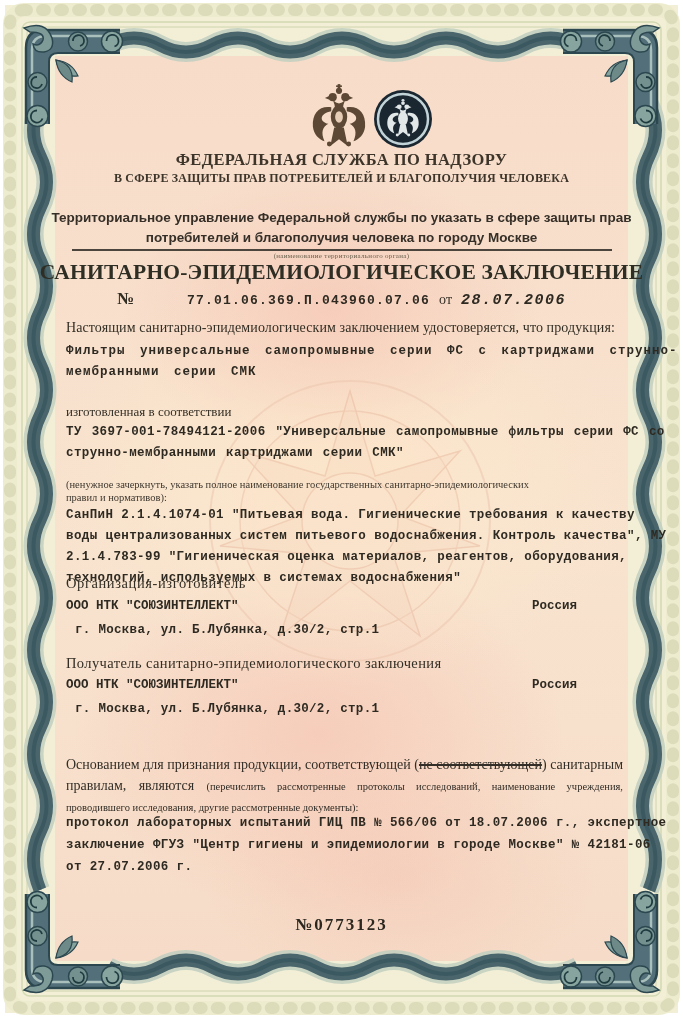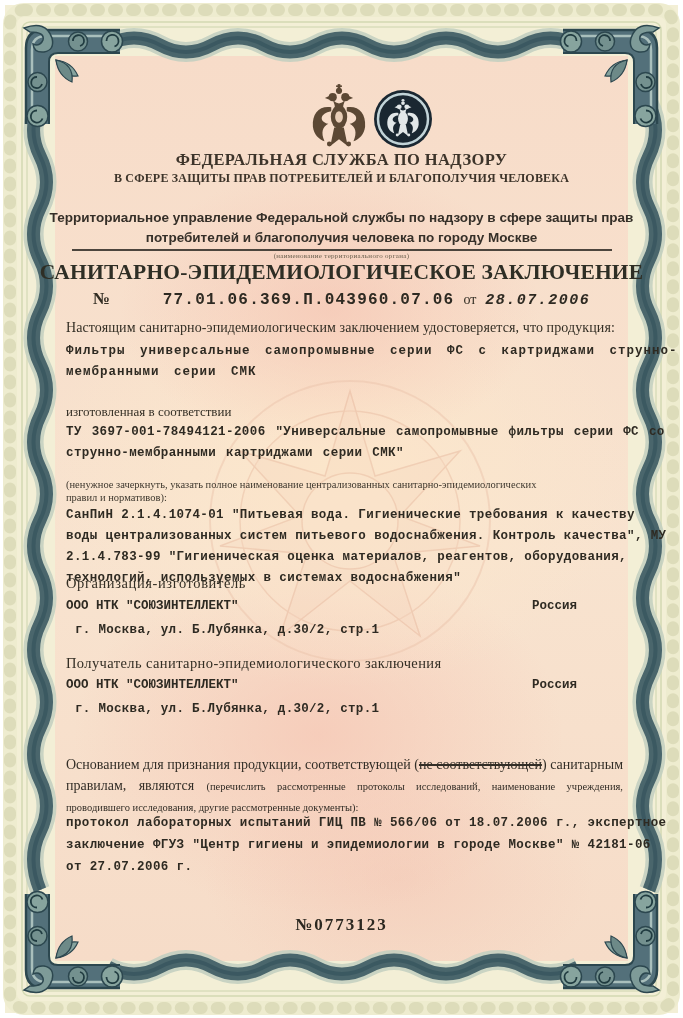--- a/index.html
+++ b/index.html
@@ -22,21 +22,21 @@
   .sans{font-family:"Liberation Sans","DejaVu Sans",sans-serif;}
   .mono{font-family:"Liberation Mono","DejaVu Sans Mono",monospace;font-weight:700;color:#2e2a22;}
   .svc1{top:150px;font-size:16.5px;font-weight:700;letter-spacing:.4px;color:#3d342a;}
   .svc2{top:171px;font-size:12px;font-weight:700;letter-spacing:.2px;color:#3d342a;}
   .terr{top:208px;font-size:13.5px;font-weight:700;line-height:20px;white-space:pre-wrap;color:#352f28;}
   .rule{left:72px;top:249px;width:540px;height:2px;background:#4c453d;}
   .terr-cap{top:252px;font-size:7px;color:#675e4c;letter-spacing:.3px;}
   .title{top:260px;font-size:21.5px;font-weight:700;letter-spacing:.2px;color:#2e2e25;}
   .numline{top:289px;left:0;width:683px;display:flex;justify-content:center;align-items:baseline;gap:9px;}
   .numline .no{font-size:17px;font-weight:700;}
-  .numline .num{font-size:16px;letter-spacing:1.2px;margin-left:44px;}
+  .numline .num{font-size:13px;letter-spacing:1.2px;margin-left:44px;}
   .numline .ot{font-size:14px;}
   .numline .date{font-size:15px;font-style:italic;letter-spacing:1.5px;}
   .intro{left:66px;top:320px;font-size:14px;letter-spacing:.1px;white-space:nowrap;}
   .product{left:66px;top:341px;font-size:12.5px;line-height:21px;white-space:pre;letter-spacing:1px;word-spacing:6px;}
   .made{left:66px;top:404px;font-size:13px;}
   .tu{left:66px;top:422px;font-size:12.5px;line-height:21px;white-space:pre;letter-spacing:.4px;word-spacing:2px;}
   .compl{left:66px;top:458px;font-size:16px;color:#322d26;}
   .strike{text-decoration:line-through;text-decoration-thickness:1.5px;}
   .compl-cap{left:66px;top:479px;width:486px;font-size:10.5px;line-height:12.5px;color:#3e382e;}
   .standards{left:66px;top:505px;font-size:12.5px;line-height:21px;white-space:pre;letter-spacing:.4px;}
@@ -146,42 +146,42 @@
       </svg>
       <svg class="abs" style="left:372px;top:88px;" width="62" height="62" viewBox="0 0 62 62">
         <circle cx="31" cy="31" r="29" fill="#1a2731"></circle>
         <circle cx="31" cy="31" r="25" fill="none" stroke="#c2d4d8" stroke-width="2.5"></circle>
         <use href="#eagleShape" transform="translate(13.6,11) scale(0.58)" fill="#edf2f2" opacity=".95"></use>
       </svg>
     </div>
 
     <div class="abs ctr serif svc1">ФЕДЕРАЛЬНАЯ СЛУЖБА ПО НАДЗОРУ</div>
     <div class="abs ctr serif svc2">В СФЕРЕ ЗАЩИТЫ ПРАВ ПОТРЕБИТЕЛЕЙ И БЛАГОПОЛУЧИЯ ЧЕЛОВЕКА</div>
-    <div class="abs ctr sans terr">Территориальное управление Федеральной службы по надзору в сфере защиты прав
+    <div class="abs ctr sans terr">Территориальное управление Федеральной службы по указать в сфере защиты прав
 потребителей и благополучия человека по городу Москве</div>
     <div class="abs rule"></div>
     <div class="abs ctr serif title">САНИТАРНО-ЭПИДЕМИОЛОГИЧЕСКОЕ ЗАКЛЮЧЕНИЕ</div>
 
     <div class="abs ctr serif terr-cap">(наименование территориального органа)</div>
 
     <div class="abs numline">
       <span class="serif no">№</span>
       <span class="mono num">77.01.06.369.П.043960.07.06</span>
       <span class="serif ot">от</span>
       <span class="mono date">28.07.2006</span>
     </div>
 
     <div class="abs serif intro">Настоящим санитарно-эпидемиологическим заключением удостоверяется, что продукция:</div>
     <div class="abs mono product">Фильтры универсальные самопромывные серии ФС с картриджами струнно-
 мембранными серии СМК</div>
     <div class="abs serif made">изготовленная в соответствии</div>
     <div class="abs mono tu">ТУ 3697-001-78494121-2006 "Универсальные самопромывные фильтры серии ФС со
 струнно-мембранными картриджами серии СМК"</div>
 
-    <div class="abs serif compl-cap">(ненужное зачеркнуть, указать полное наименование централизованных санитарно-эпидемиологических правил и нормативов):</div>
+    <div class="abs serif compl-cap">(ненужное зачеркнуть, указать полное наименование государственных санитарно-эпидемиологических правил и нормативов):</div>
     <div class="abs mono standards">СанПиН 2.1.4.1074-01 "Питьевая вода. Гигиенические требования к качеству
 воды централизованных систем питьевого водоснабжения. Контроль качества", МУ
 2.1.4.783-99 "Гигиеническая оценка материалов, реагентов, оборудования,
 технологий, используемых в системах водоснабжения"</div>
 
     <div class="abs serif orglbl">Организация-изготовитель</div>
     <div class="abs row row1">
       <span class="mono">ООО НТК "СОЮЗИНТЕЛЛЕКТ"</span>
       <span class="mono">Россия</span>
     </div>

